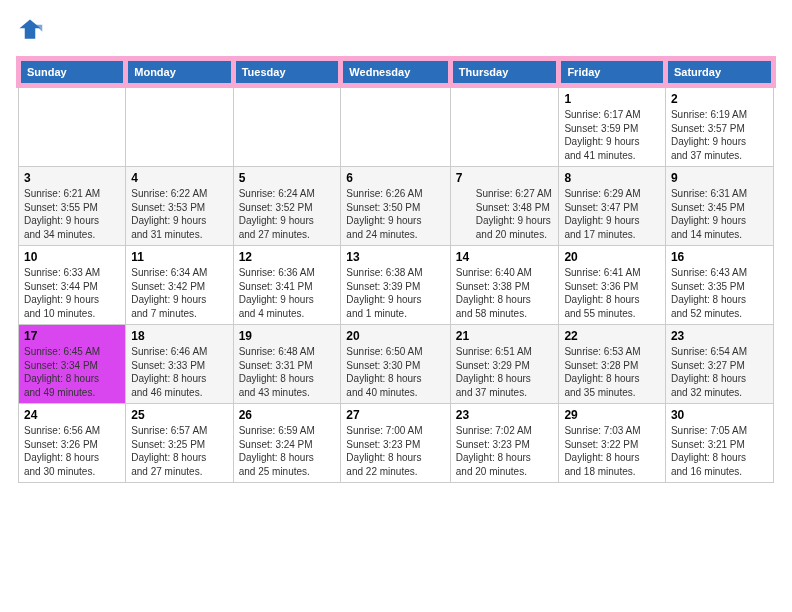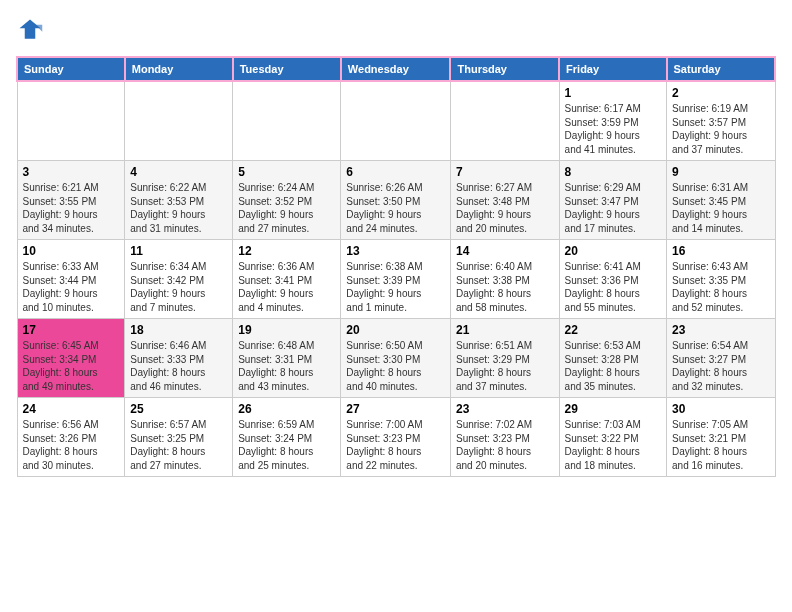--- a/index.html
+++ b/index.html
@@ -55,21 +55,21 @@
       border-collapse: collapse;
       font-size: 10.5px;
     }
     .calendar th {
       background: #2a6ebb;
       color: #fff;
       padding: 5px 6px;
       text-align: left;
       font-weight: bold;
       font-size: 11px;
-      border: 2px solid #f9a8d4;
+      border: 5px solid #f9a8d4;
     }
     .calendar td {
       border: 1px solid #ccc;
       vertical-align: top;
       padding: 4px 5px;
       width: 113px;
       height: 78px;
       background: #fff;
     }
     .calendar tr:nth-child(even) td {
@@ -168,21 +168,21 @@
           </td>
           <td style="background: rgb(245, 245, 245);">
             <span class="day-num">6</span>
             <div class="day-info" style="white-space: pre-line;">Sunrise: 6:26 AM
 Sunset: 3:50 PM
 Daylight: 9 hours
 and 24 minutes.</div>
           </td>
           <td style="background: rgb(245, 245, 245);">
             <span class="day-num">7</span>
-            <div class="day-info" style="white-space: pre-line;">Sunrise: 6:27 AM
+            <div class="day-info" style="white-space: pre-line; margin-left: 20px;">Sunrise: 6:27 AM
 Sunset: 3:48 PM
 Daylight: 9 hours
 and 20 minutes.</div>
           </td>
           <td style="background: rgb(245, 245, 245);">
             <span class="day-num">8</span>
             <div class="day-info" style="white-space: pre-line;">Sunrise: 6:29 AM
 Sunset: 3:47 PM
 Daylight: 9 hours
 and 17 minutes.</div>
@@ -240,21 +240,21 @@
           </td>
           <td>
             <span class="day-num">16</span>
             <div class="day-info" style="white-space: pre-line;">Sunrise: 6:43 AM
 Sunset: 3:35 PM
 Daylight: 8 hours
 and 52 minutes.</div>
           </td>
         </tr>
         <tr>
-          <td style="background: #ec4899;">
+          <td style="background: #d946ef;">
             <span class="day-num">17</span>
             <div class="day-info" style="white-space: pre-line;">Sunrise: 6:45 AM
 Sunset: 3:34 PM
 Daylight: 8 hours
 and 49 minutes.</div>
           </td>
           <td style="background: rgb(245, 245, 245);">
             <span class="day-num">18</span>
             <div class="day-info" style="white-space: pre-line;">Sunrise: 6:46 AM
 Sunset: 3:33 PM

